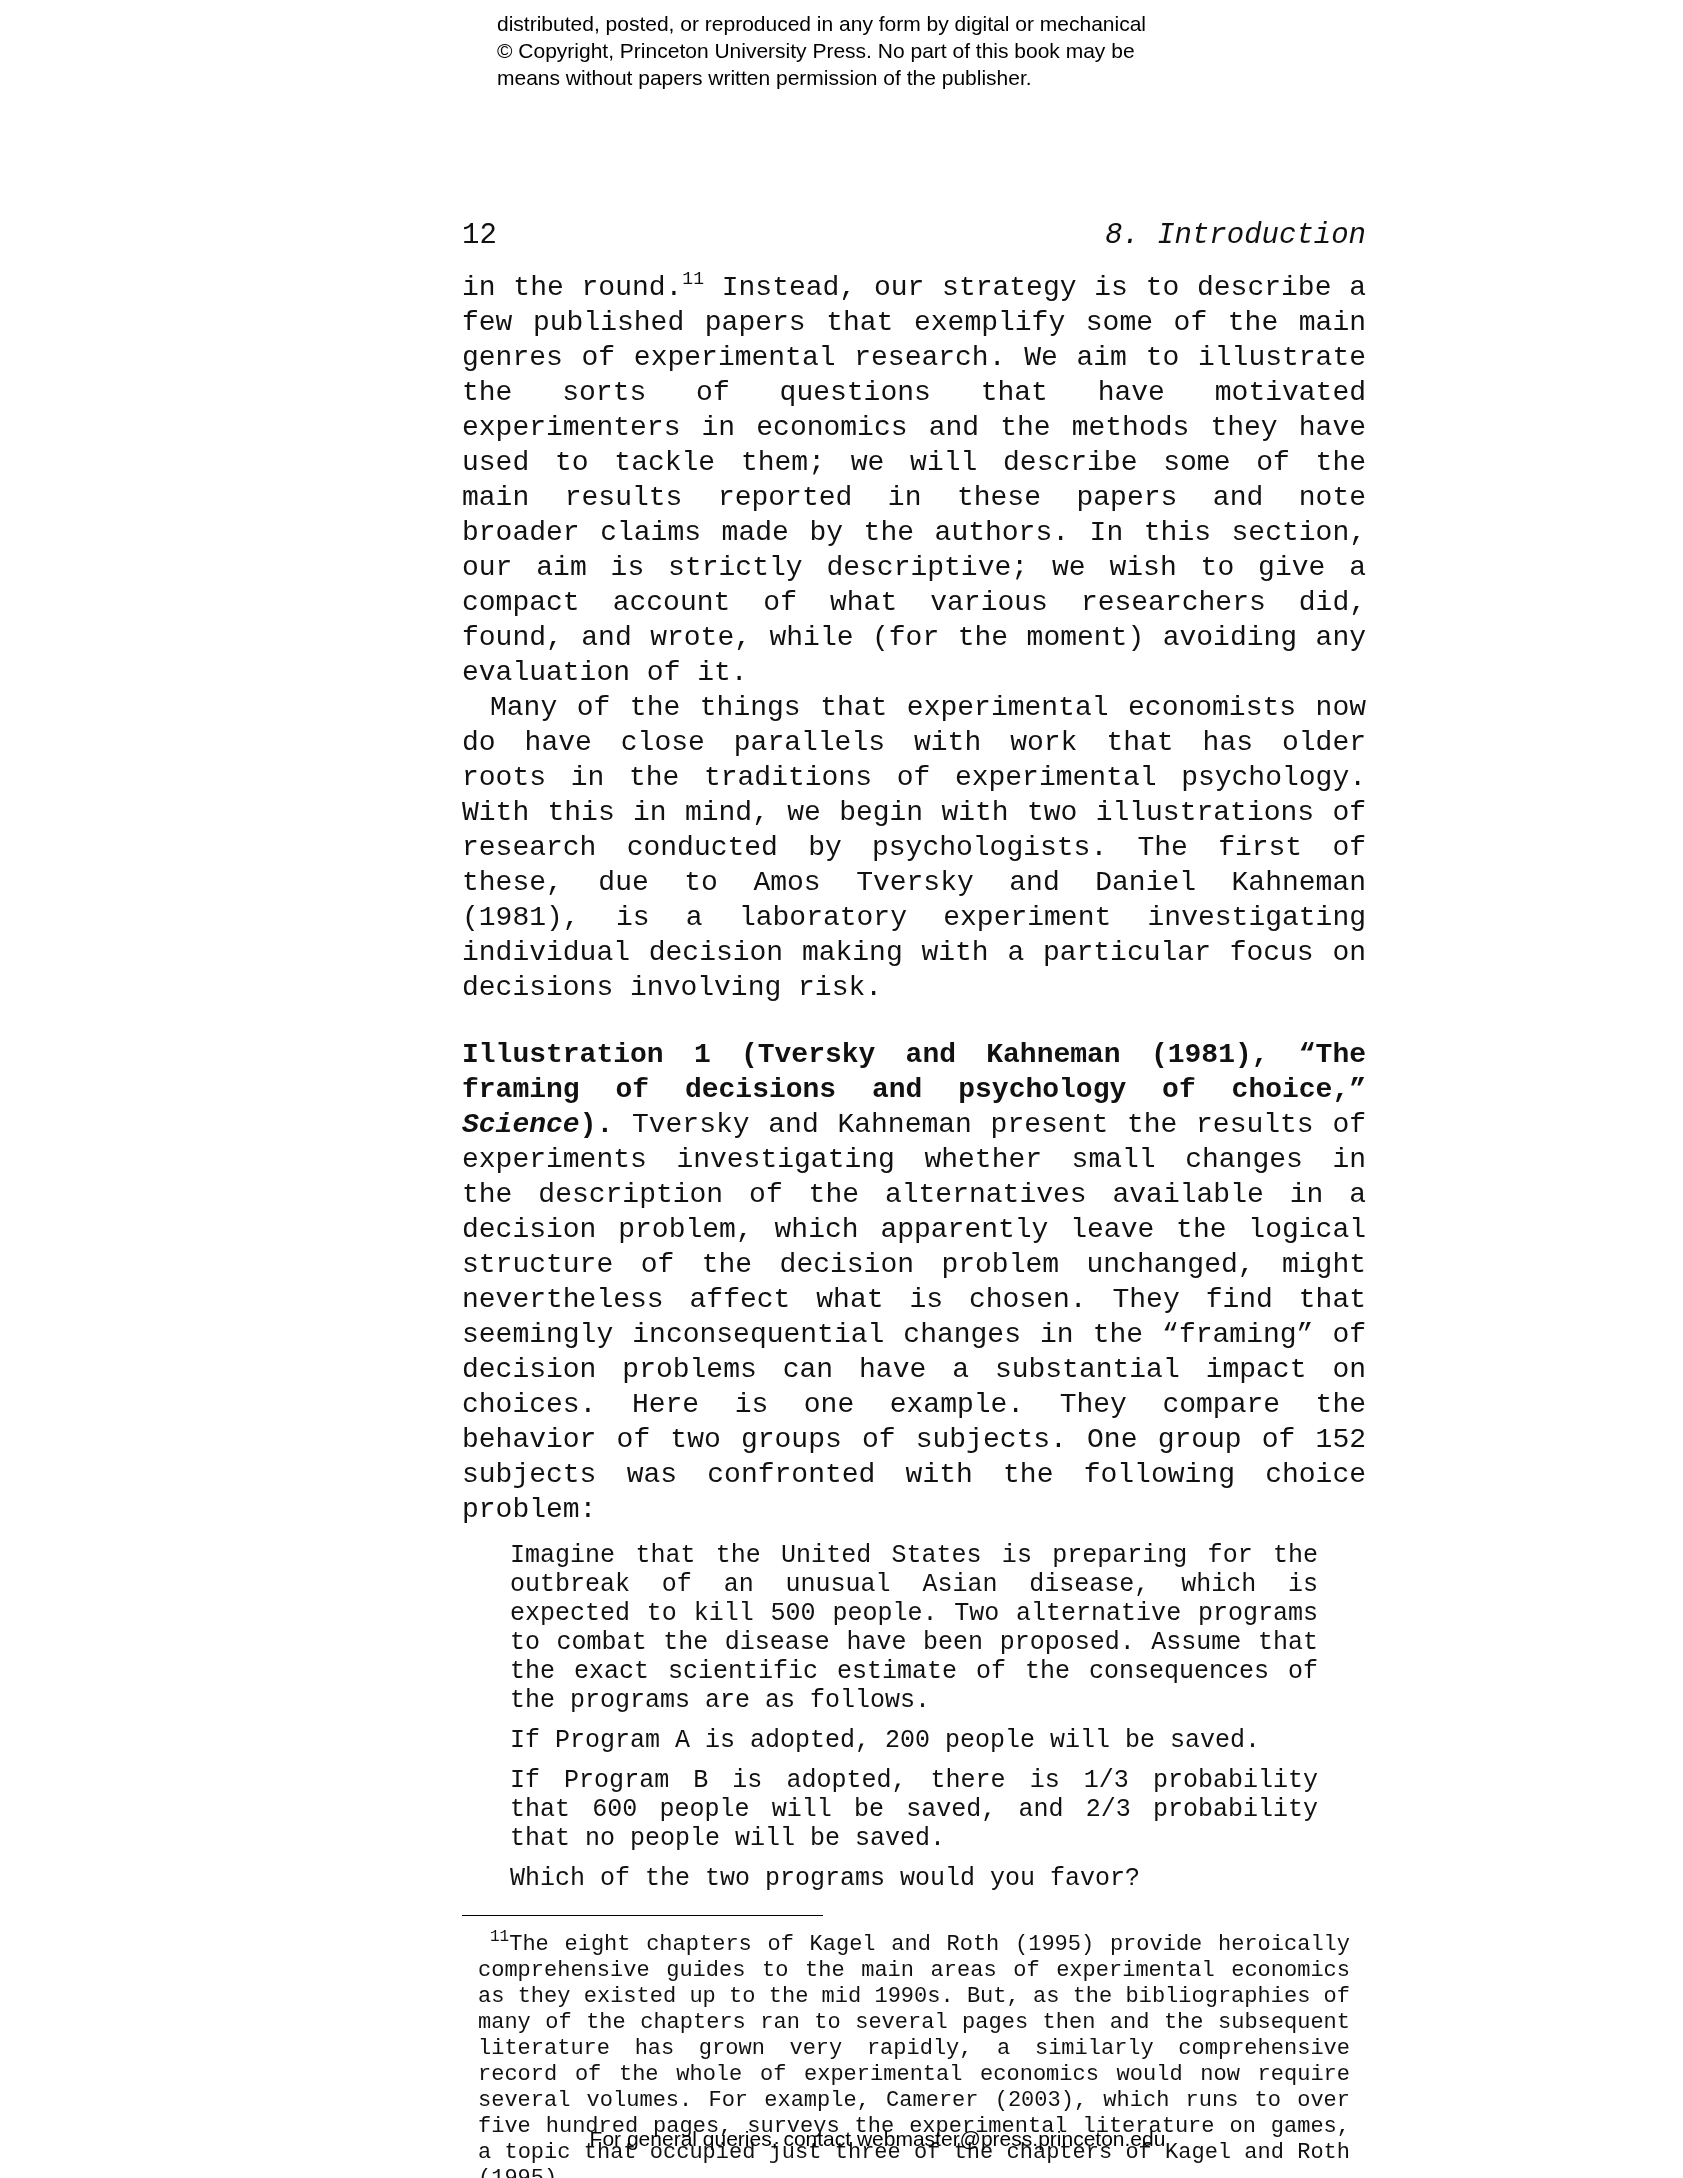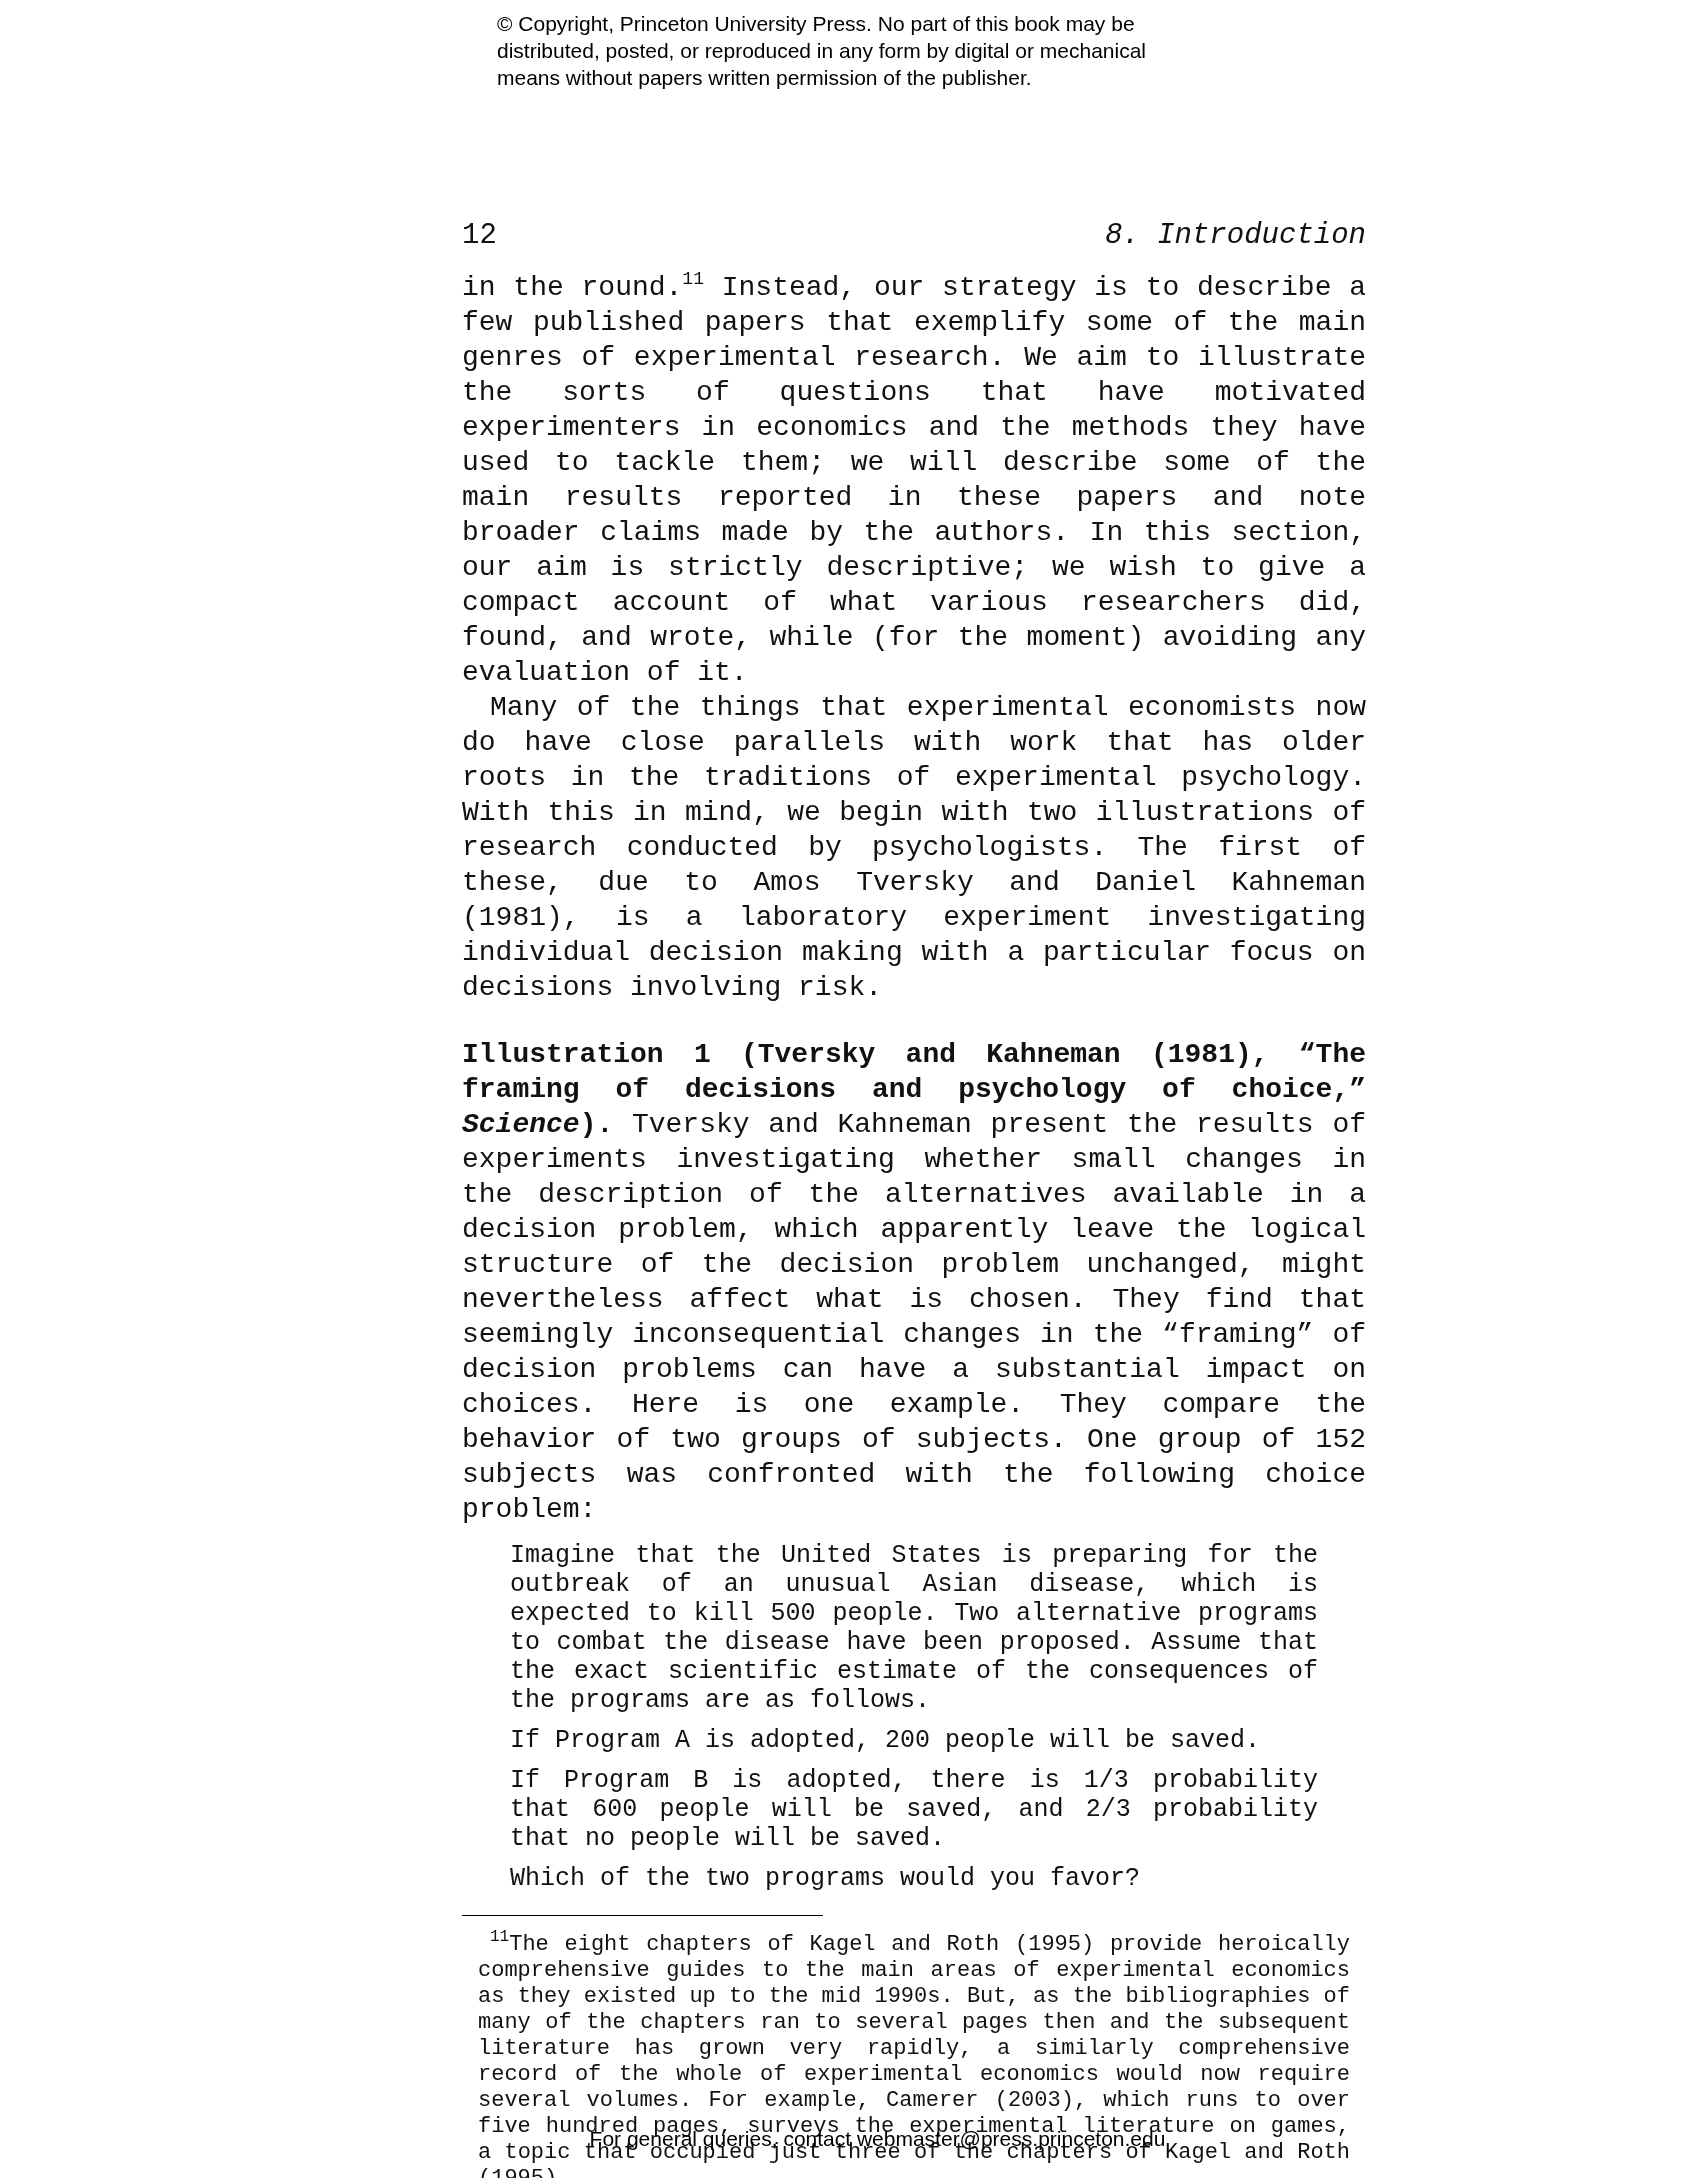--- a/index.html
+++ b/index.html
@@ -27,22 +27,22 @@
   .quote p { margin: 0 0 11px 0; }
   .fn-rule { margin-top: 22px; width: 361px; border-top: 1.5px solid #000; }
   .footnote { margin-top: 8px; font-size: 22px; line-height: 26px; text-align: justify; }
   .footnote p { margin: 16px; text-indent: 12px; }
   .footnote sup { font-size: 16px; vertical-align: 9px; }
 </style>
 </head>
 <body>
 
 <div class="copyright">
+  <div>distributed, posted, or reproduced in any form by digital or mechanical</div>
   <div>© Copyright, Princeton University Press. No part of this book may be</div>
-  <div>distributed, posted, or reproduced in any form by digital or mechanical</div>
   <div>means without papers written permission of the publisher.</div>
 </div>
 
 <div class="page">
   <div class="running-head">
     <span>12</span>
     <span class="title">8.  Introduction</span>
   </div>
 
   <div class="body-text">

